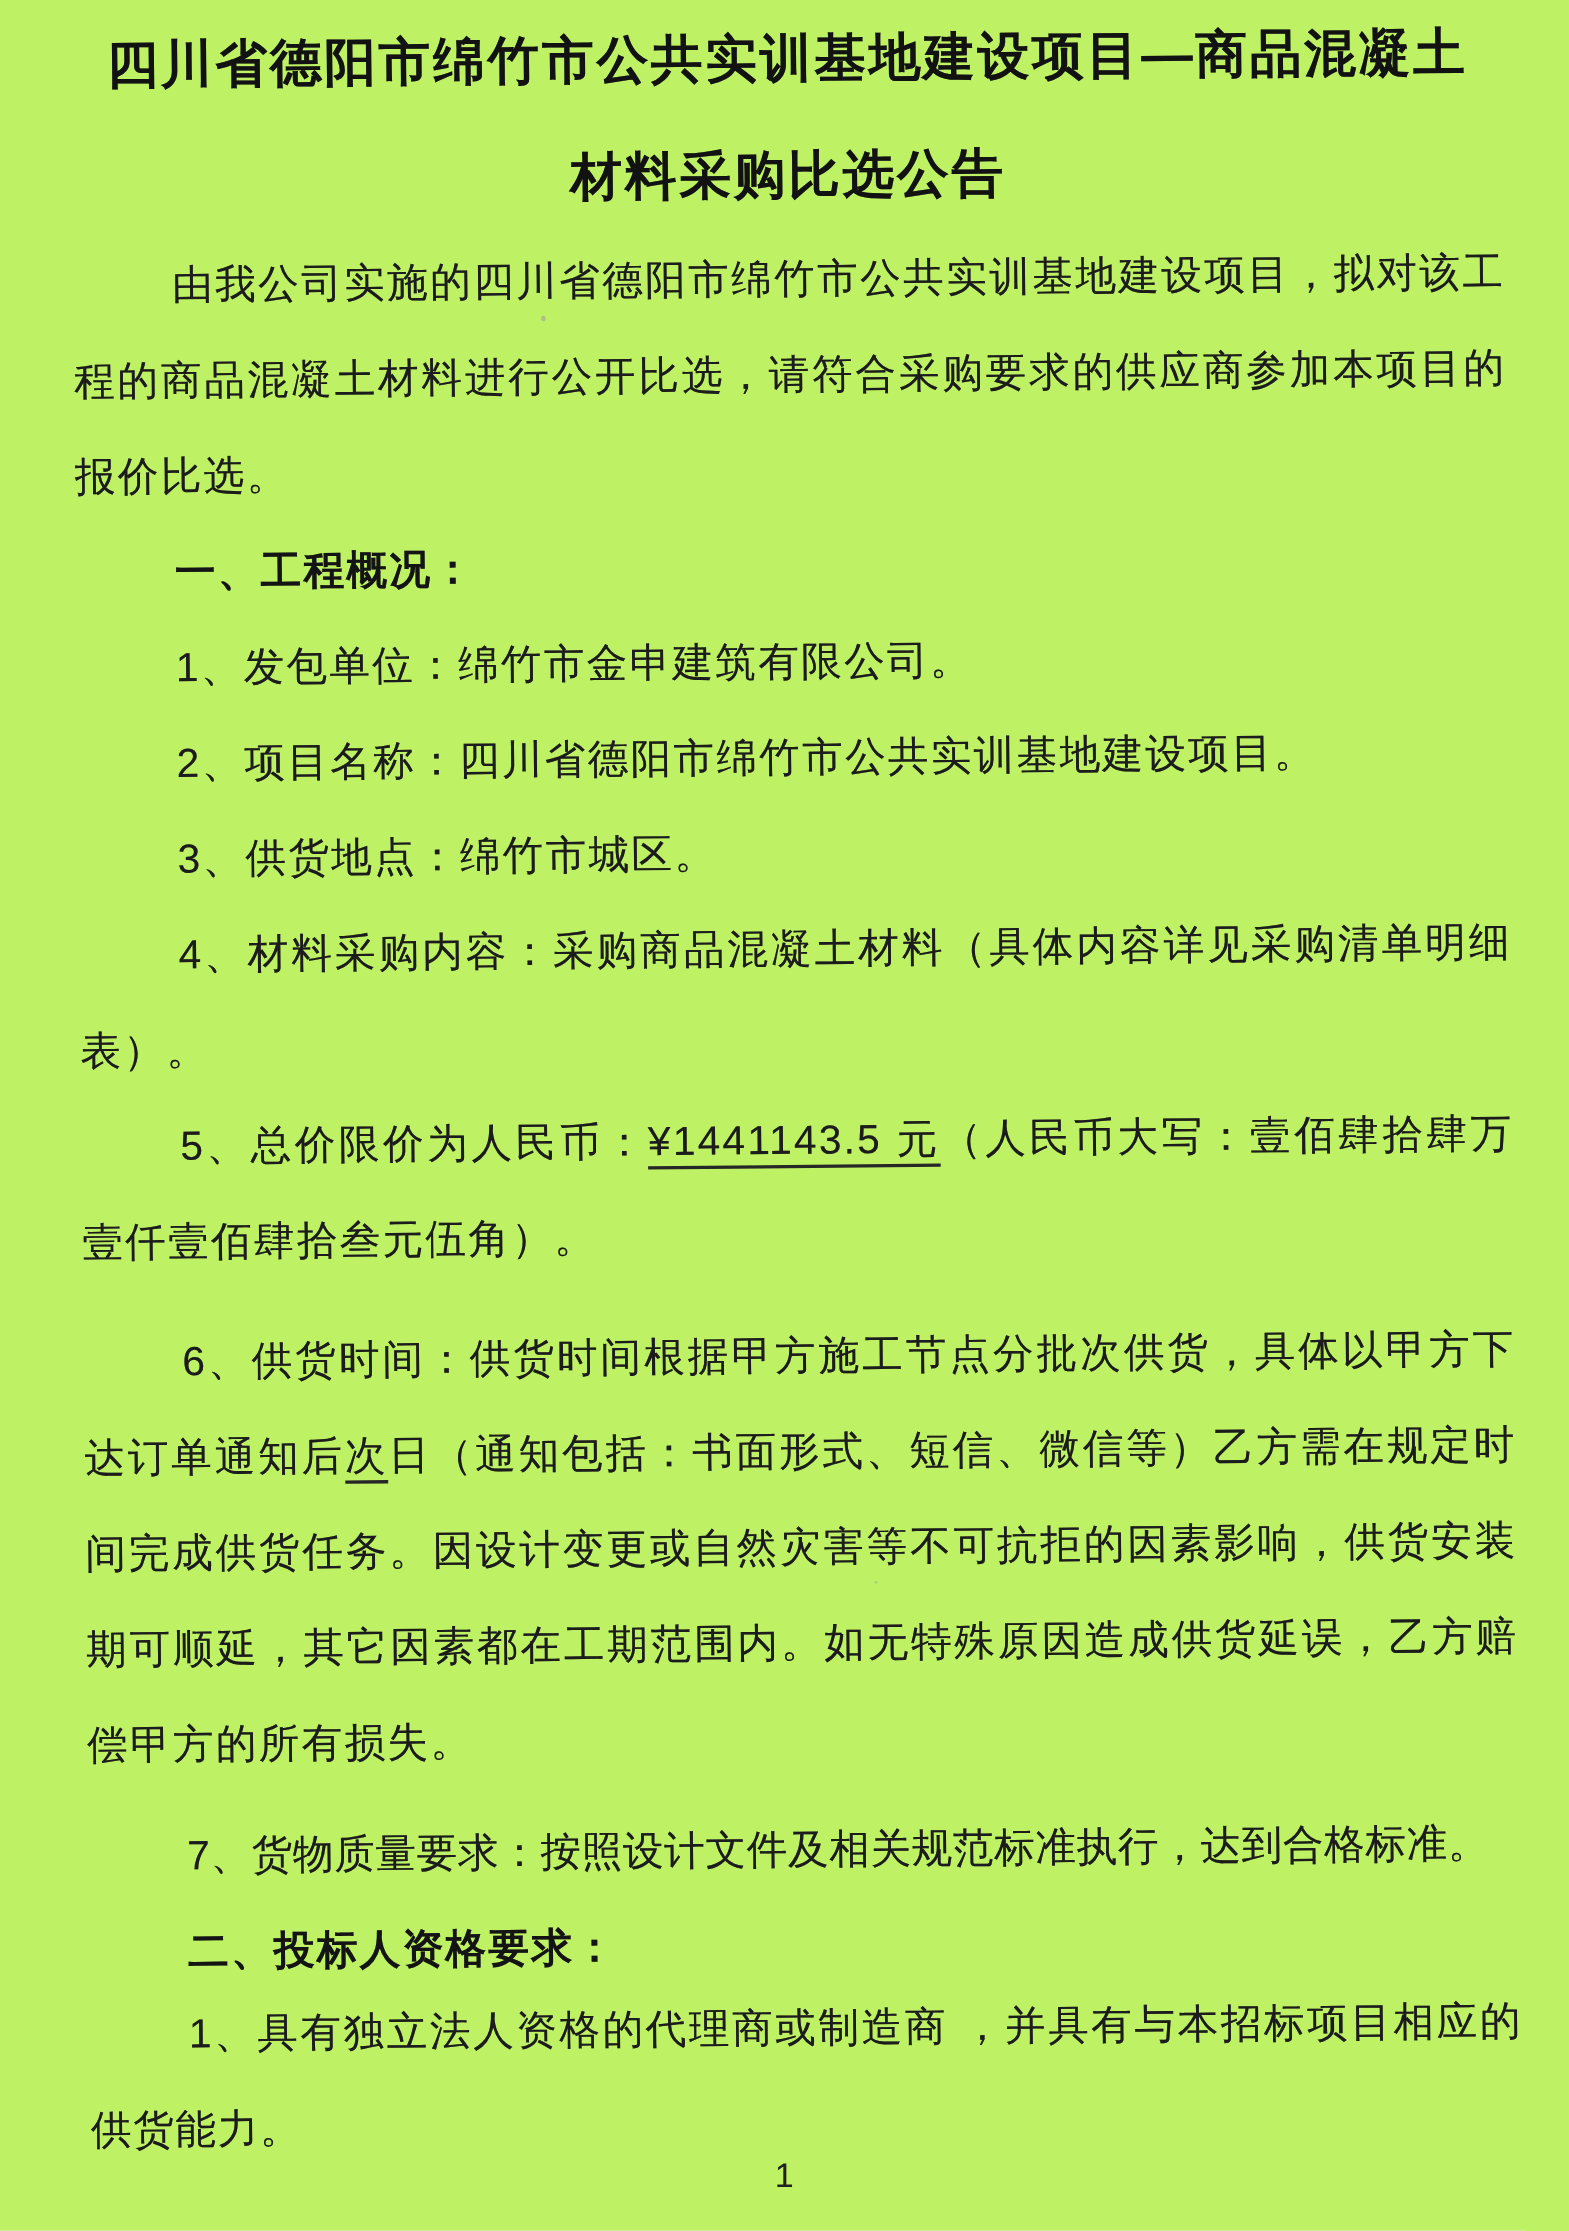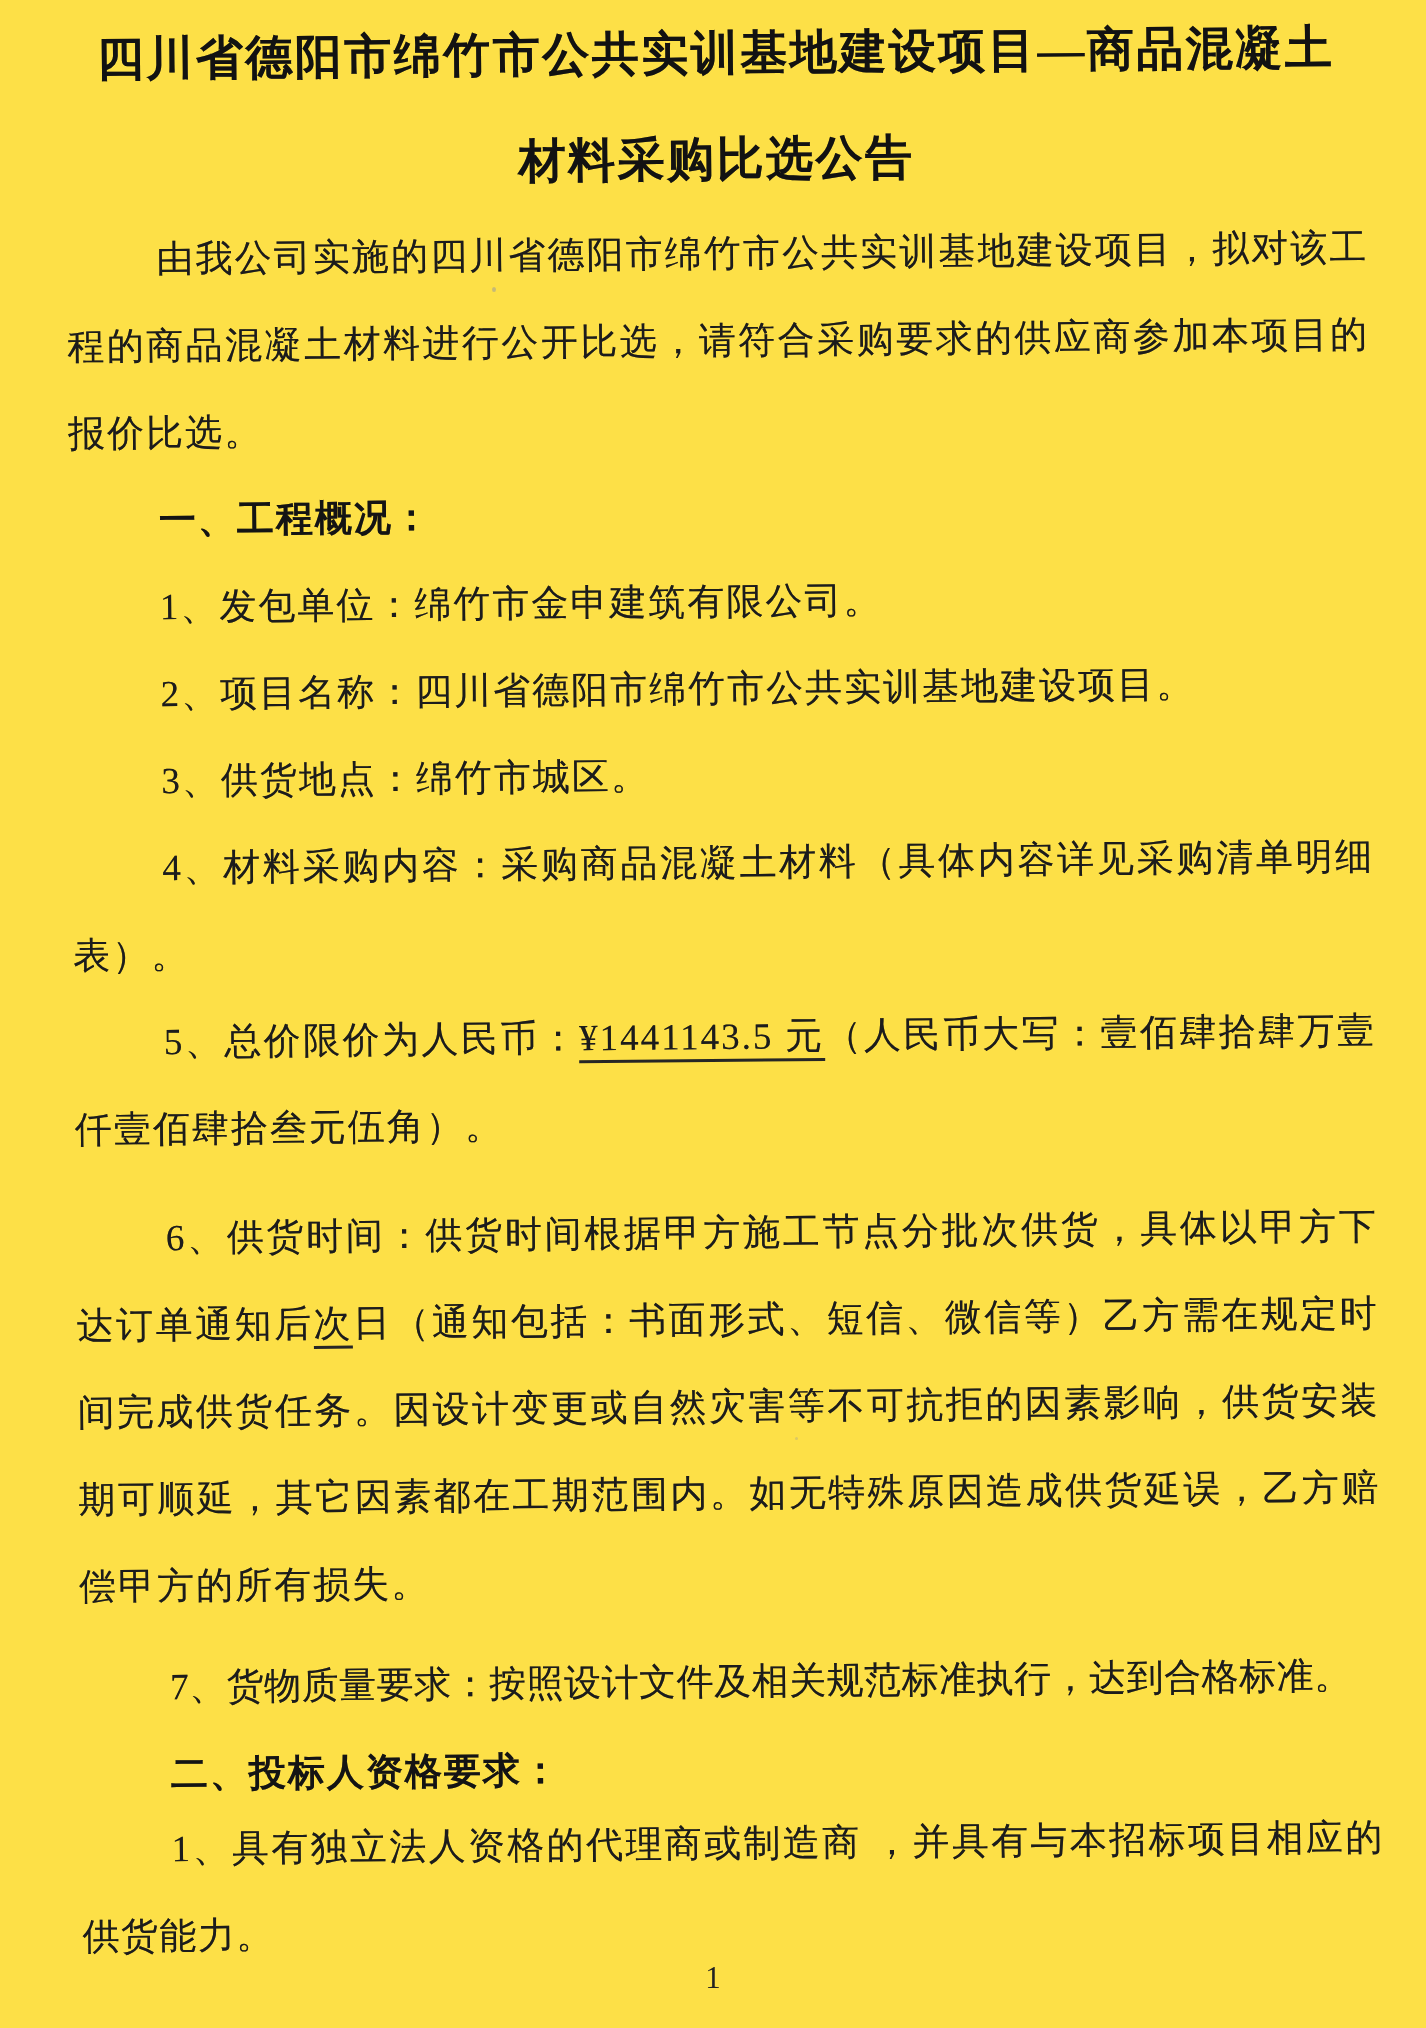--- a/index.html
+++ b/index.html
@@ -1,22 +1,22 @@
 <!DOCTYPE html>
 <html><head>
 <meta charset="utf-8">
 <style>
   html,body{margin:0;padding:0;background:#e9e9e9;}
   .page{
     position:relative;
     width:1426px;height:2028px;
     margin:0 auto;
-    background:#fde047;
+    background:#bef264;
     overflow:hidden;
-    font-family:Liberation Serif, serif;
+    font-family:Liberation Sans, sans-serif;
     color:#1c1c1c;
   }
   .content{
     position:absolute;
     left:64px;top:0;
     width:1302px;
     transform:rotate(-0.55deg);
     transform-origin:50% 0;
     text-shadow:0 0 0.6px rgba(25,25,25,0.55);
   }

